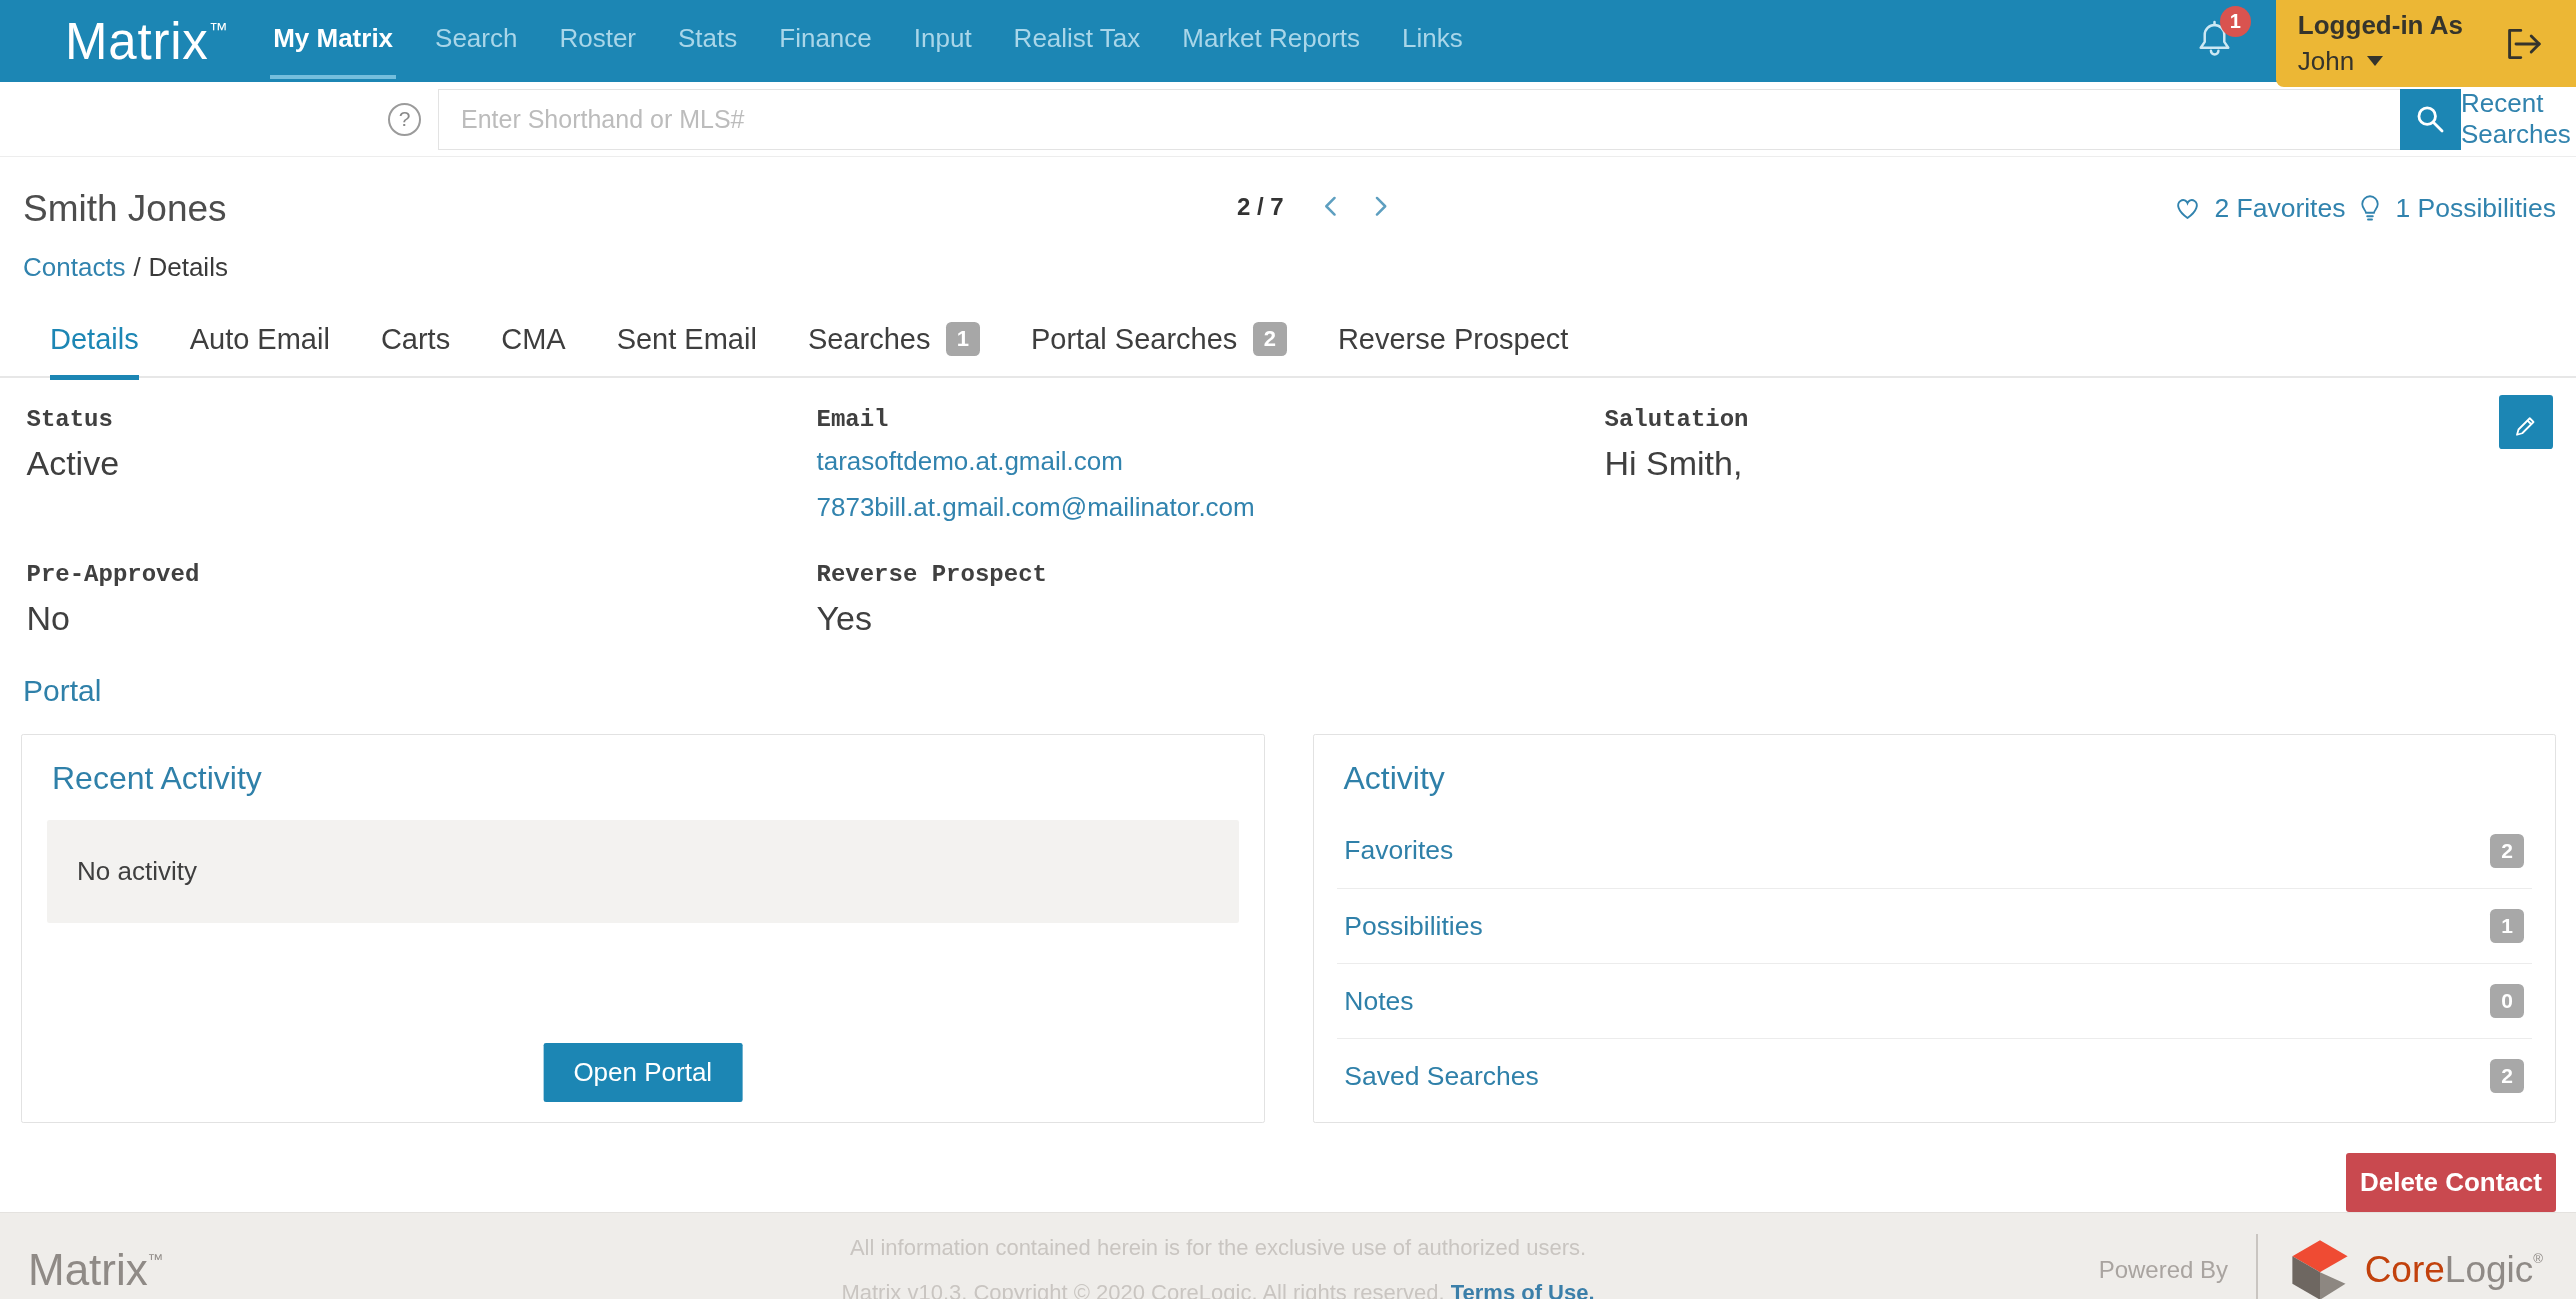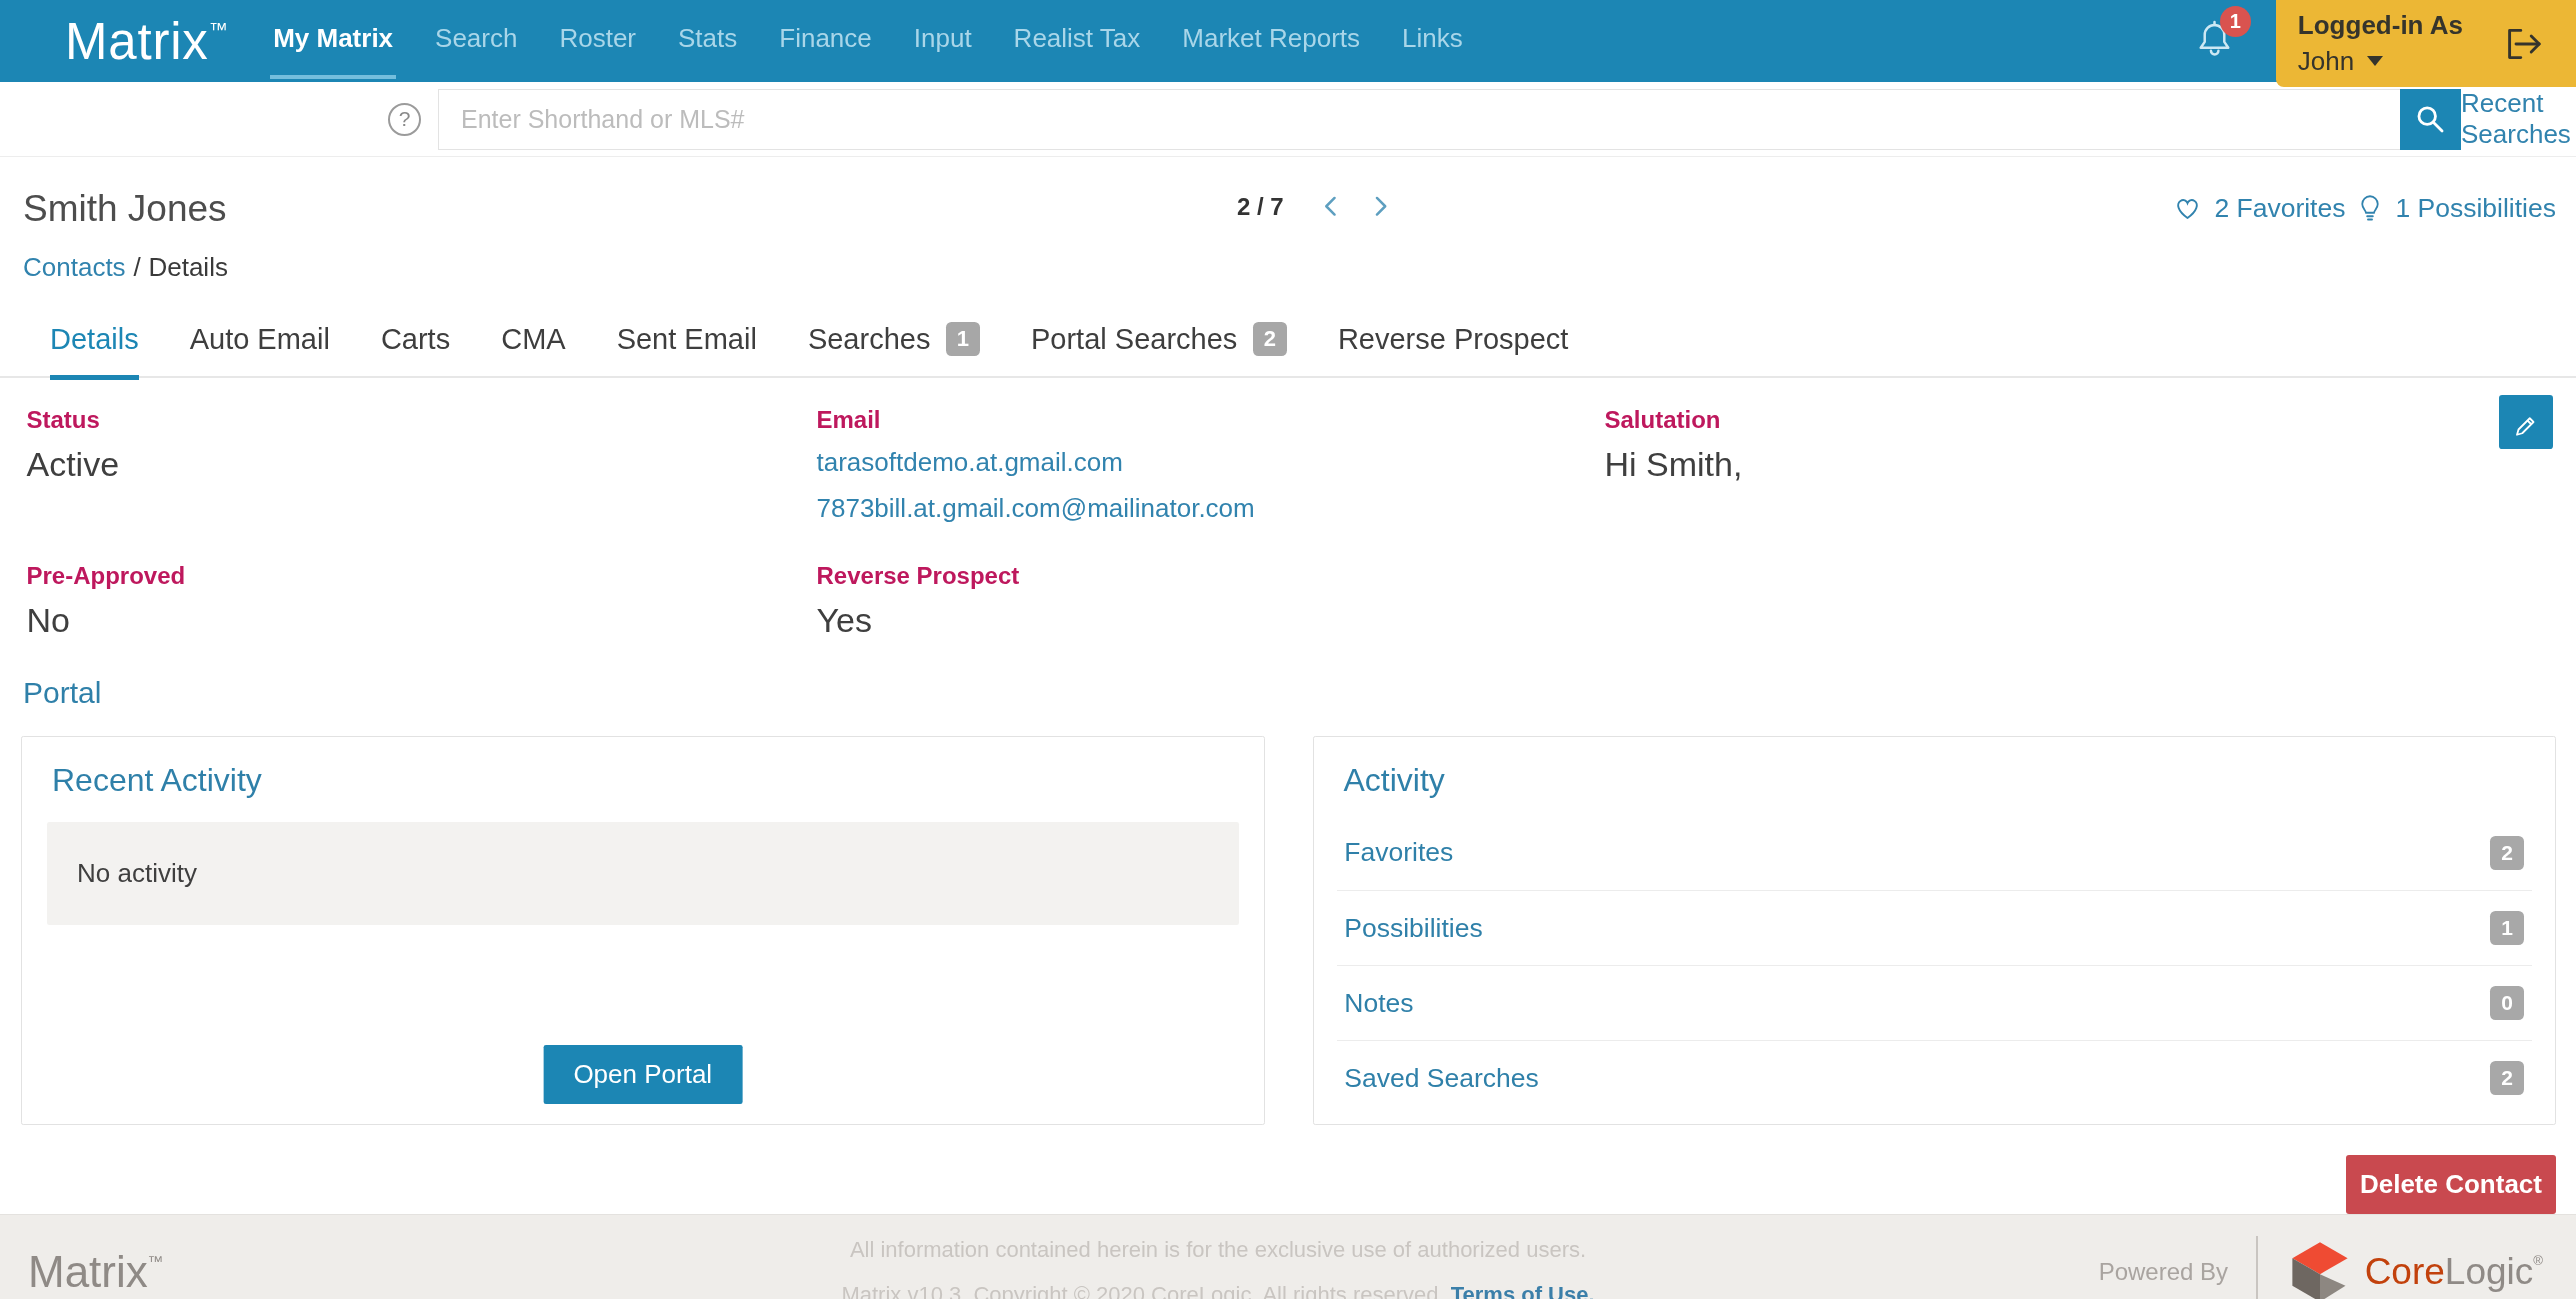--- a/index.html
+++ b/index.html
@@ -47,21 +47,21 @@
   .breadcrumb .sep { margin: 0 7.8px; }
 
   
   .tabs { display: flex; gap: 51px; margin-top: 39px; padding-left: 50px; border-bottom: 2.3px solid #e7e7e7; align-items: flex-end; flex: none; }
   .tab { font-size: 29px; color: #3e3e3e; padding-bottom: 18.7px; border-bottom: 5.4px solid transparent; margin-bottom: -3.9px; display: flex; align-items: center; gap: 15.6px; cursor: pointer; white-space: nowrap; }
   .tab.active { color: #1c86b4; border-bottom-color: #1c86b4; }
   .tab-badge { width: 34px; height: 34px; background: #a7a7a7; border-radius: 5.4px; color: #fff; font-size: 22px; font-weight: 700; display: flex; align-items: center; justify-content: center; }
 
   
   .details { position: relative; display: grid; grid-template-columns: 790px 788px 1fr; padding: 28px 125px 0 26.5px; row-gap: 36px; flex: none; }
-  .field-label { font-size: 24px; font-weight: 700; color: #be185d; }
+  .field-label { font-size: 24px; font-weight: 700; color: #404040; font-family: Liberation Mono, monospace; }
   .field-value { font-size: 34px; color: #3f3f3f; margin-top: 11px; }
   .email-link { display: block; color: #3183ae; text-decoration: none; font-size: 26px; margin-top: 11px; line-height: 1.35; cursor: pointer; }
   .edit-btn { position: absolute; top: 17px; right: 23px; width: 54px; height: 54px; background: #1c86b4; border: none; border-radius: 3.1px; display: flex; align-items: center; justify-content: center; cursor: pointer; }
   .portal-link { display: inline-block; margin: 36px 0 0 23px; font-size: 30px; color: #2f80a9; text-decoration: none; cursor: pointer; }
 
   
   .cards { display: flex; gap: 48px; margin: 26.5px 20px 0 21px; flex: none; }
   .card { flex: 1; border: 1.6px solid #e2e2e2; border-radius: 2.3px; background: #fff; position: relative; height: 389px; }
   .card-title { margin: 25px 0 0 30px; font-size: 32px; font-weight: 400; color: #2f80a9; }
   .empty-box { margin: 23px 25px 0 25px; height: 103px; background: #f3f2f0; border-radius: 2.3px; display: flex; align-items: center; padding-left: 30px; font-size: 26px; color: #3f3f3f; }

